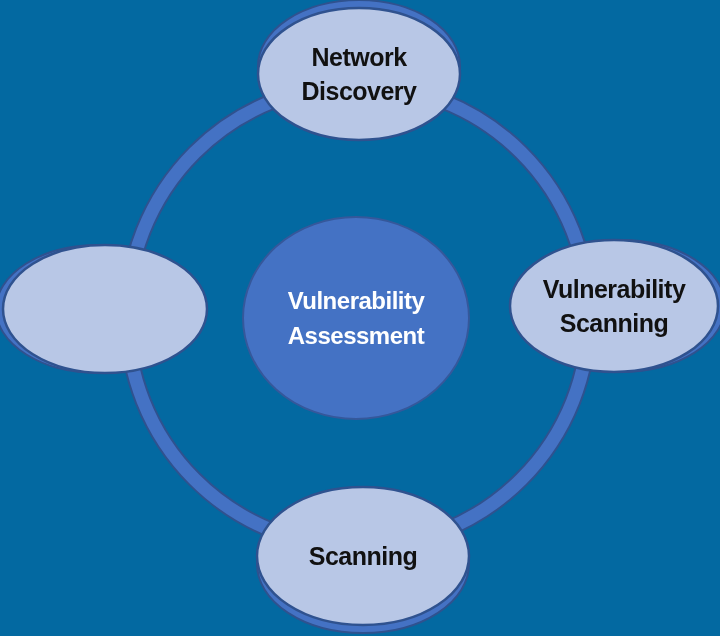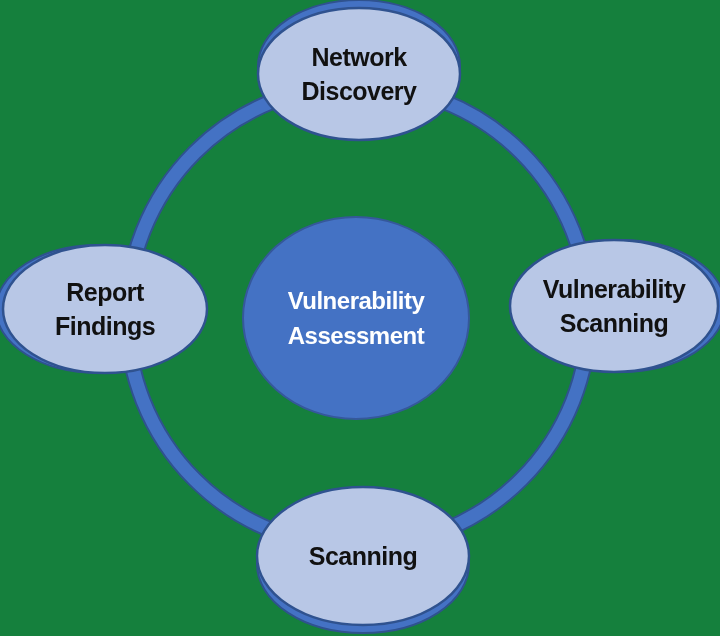--- a/index.html
+++ b/index.html
@@ -5,21 +5,21 @@
   html, body {
     margin: 0;
     padding: 0;
     background: #ffffff;
     font-family: "Liberation Sans", sans-serif;
   }
   .stage {
     position: relative;
     width: 720px;
     height: 636px;
-    background: #15803d;
+    background: #0369a1;
     overflow: hidden;
   }
   .stage svg {
     position: absolute;
     left: 0;
     top: 0;
   }
   .ring-under {
     fill: none;
     stroke-width: 17;
@@ -88,19 +88,17 @@
   </svg>
 
   <div class="label label-top">Network
 Discovery</div>
 
   <div class="label label-right">Vulnerability
 Scanning</div>
 
   <div class="label label-bottom">Scanning</div>
 
-  <div class="label label-left">Report
-Findings</div>
 
   <div class="label label-center">Vulnerability
 Assessment</div>
 
 </div>
 
 </body></html>

